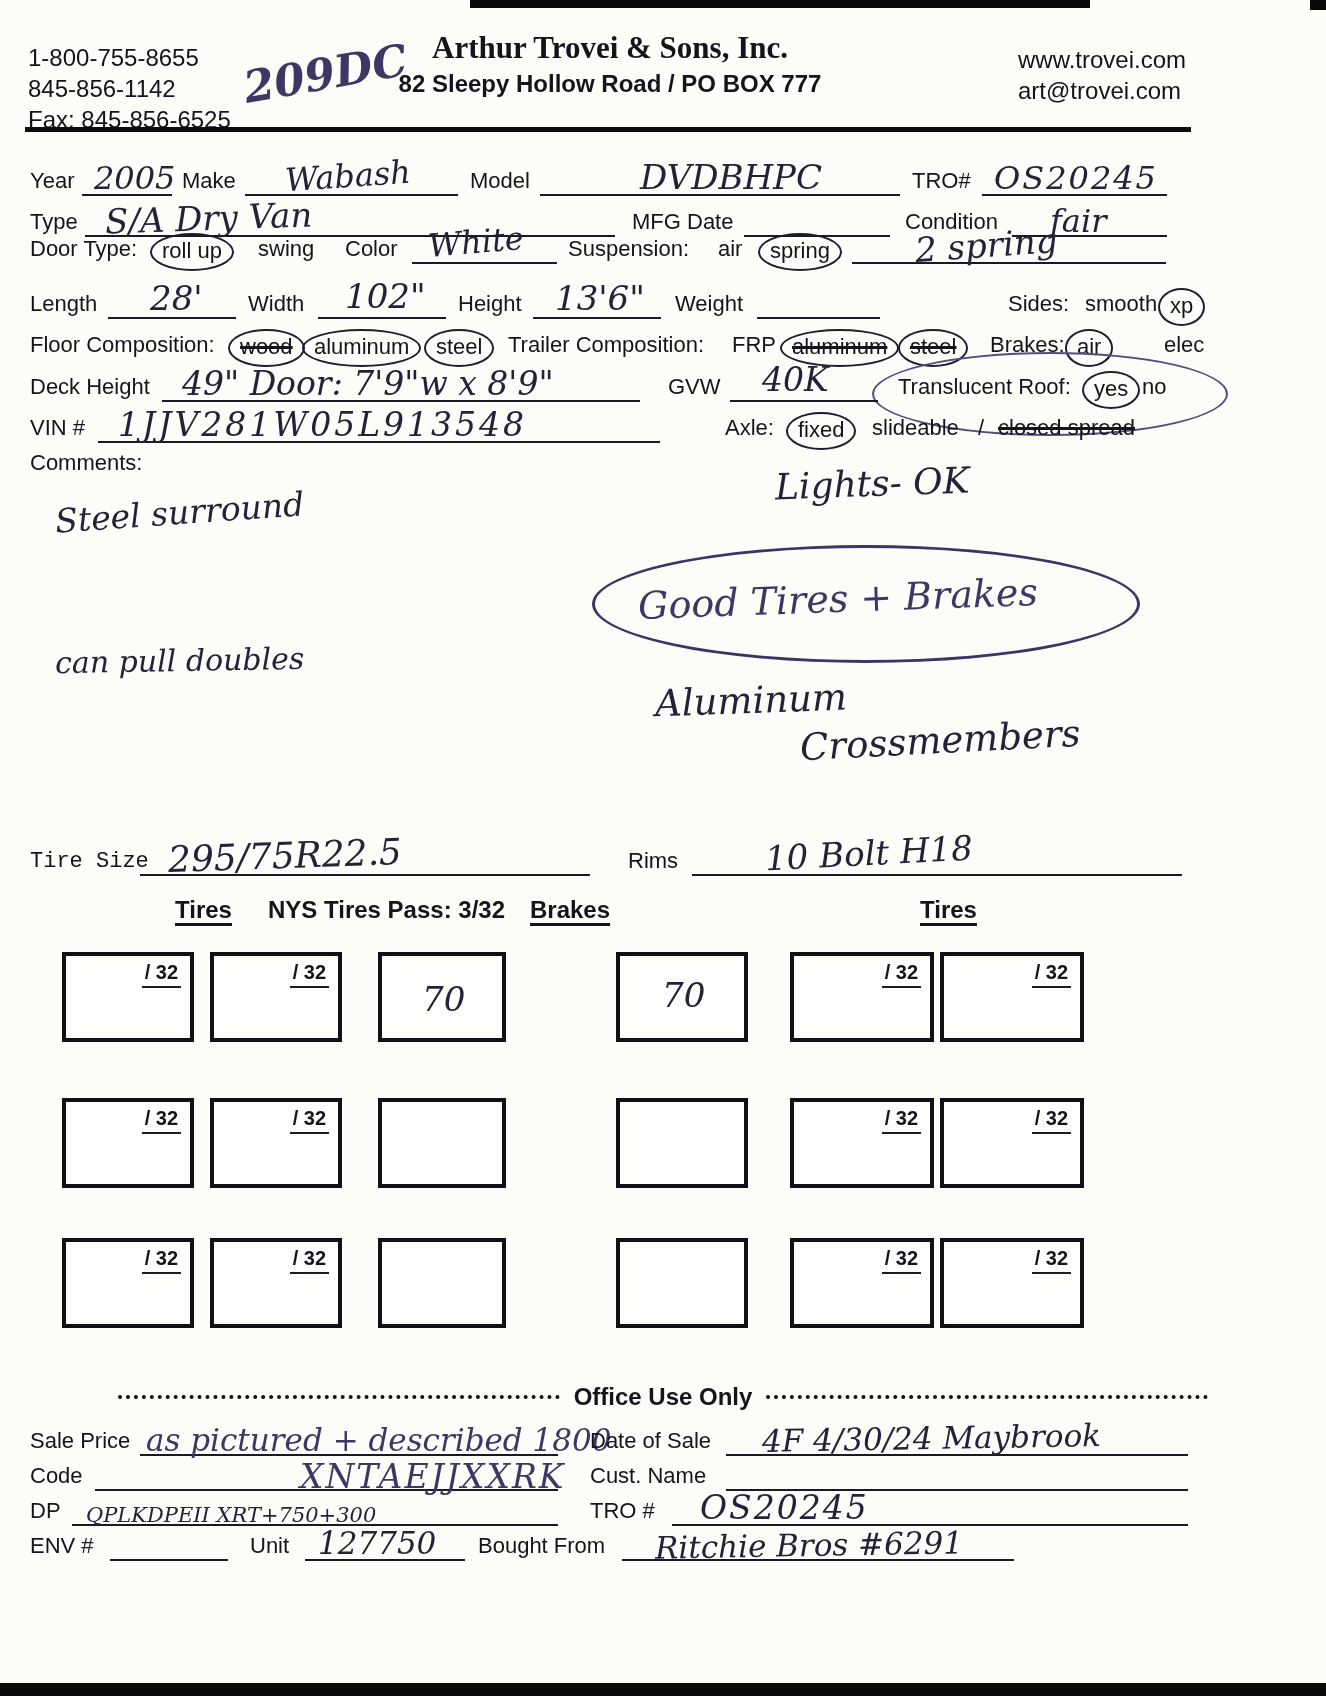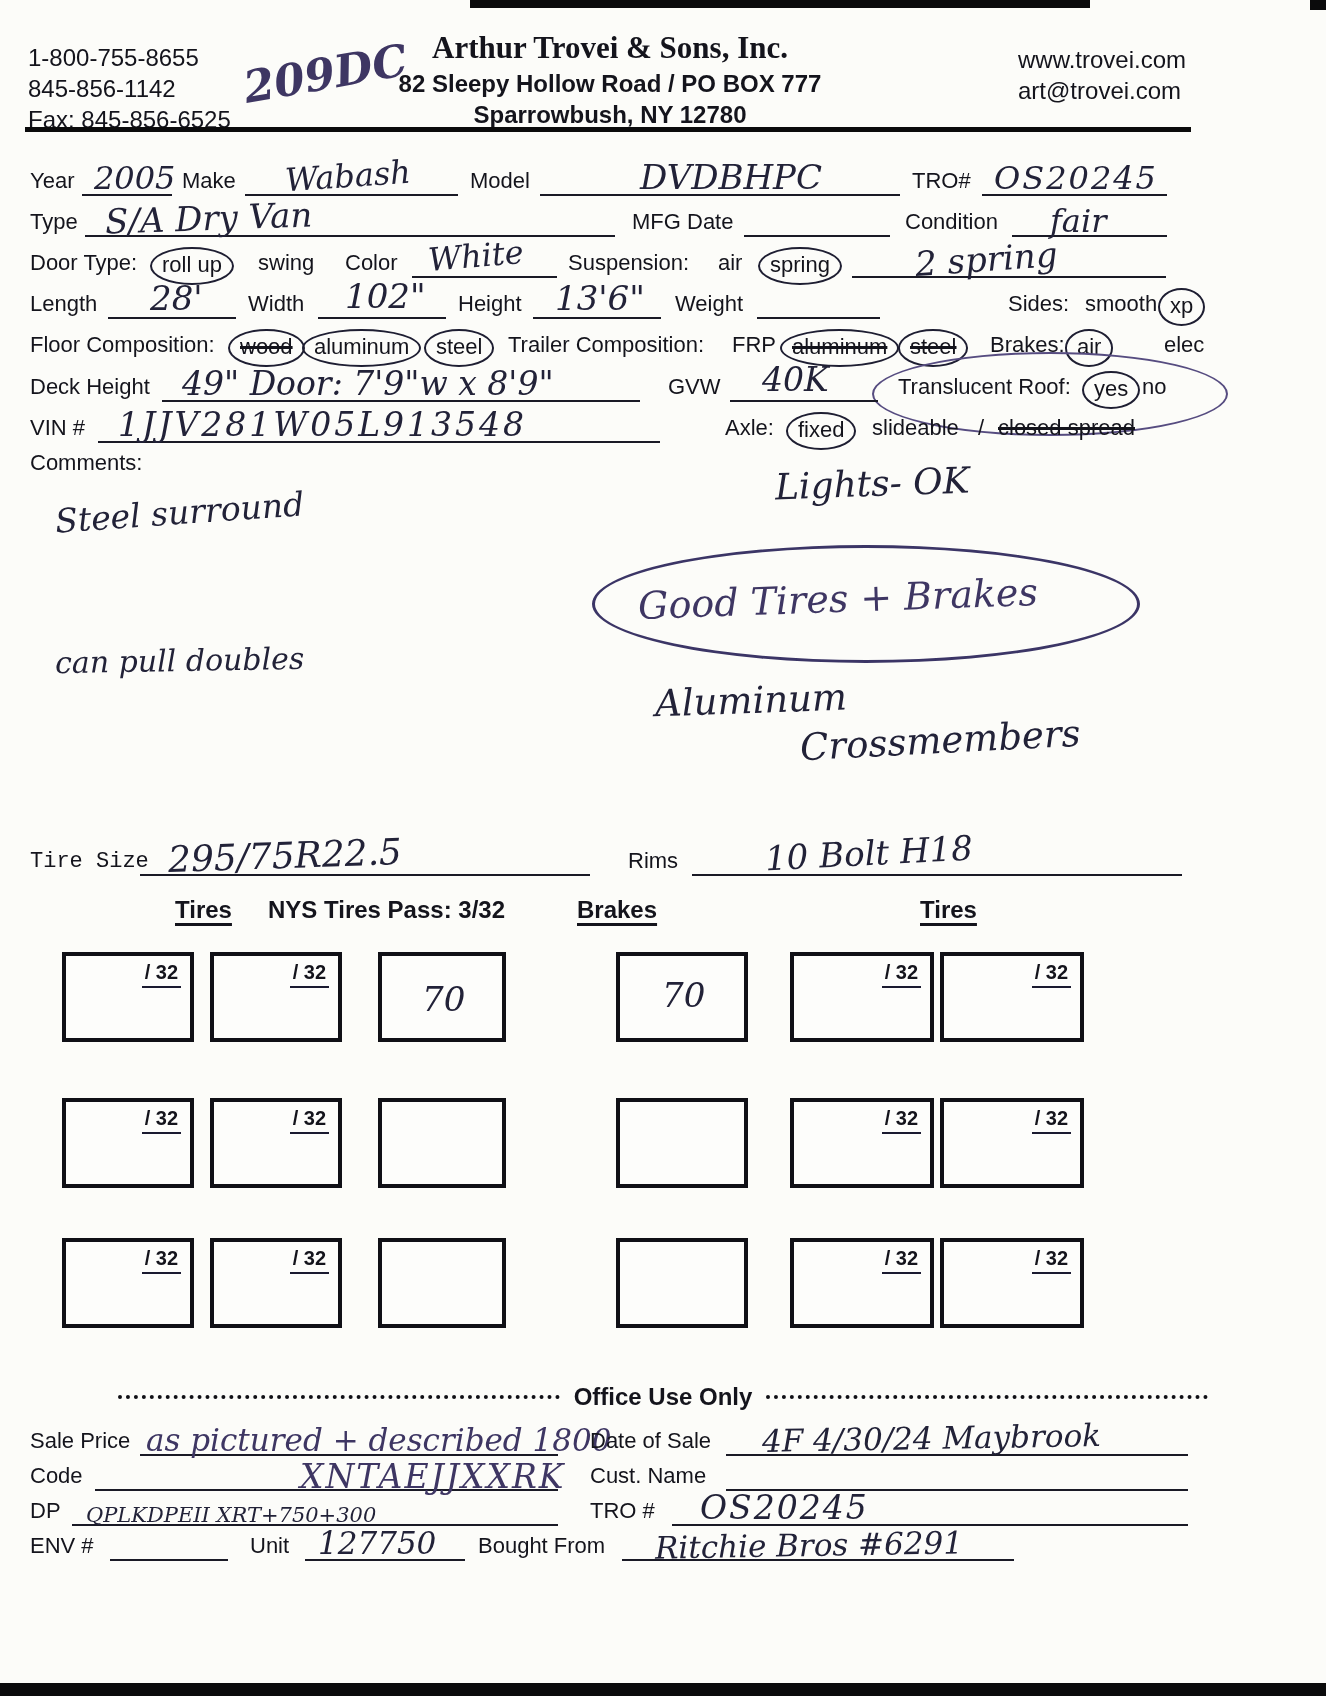--- a/index.html
+++ b/index.html
@@ -45,21 +45,20 @@
     <div>1-800-755-8655</div>
     <div>845-856-1142</div>
     <div>Fax: 845-856-6525</div>
   </div>
 
   <div class="hw purple" style="left:243px;top:52px;font-size:44px;transform:rotate(-10deg);font-weight:bold;">209DC</div>
 
   <div style="position:absolute;left:360px;top:30px;width:500px;text-align:center;">
     <div style="font-family:'Liberation Serif',serif;font-weight:bold;font-size:31px;">Arthur Trovei &amp; Sons, Inc.</div>
     <div style="font-size:24px;font-weight:bold;margin-top:4px;">82 Sleepy Hollow Road / PO BOX 777</div>
-    <div style="font-size:24px;font-weight:bold;margin-top:3px;">Sparrowbush, NY 12780</div>
   </div>
 
   <div style="position:absolute;left:1018px;top:44px;font-size:24px;line-height:31px;">
     <div>www.trovei.com</div>
     <div>art@trovei.com</div>
   </div>
 
   <div class="bar" style="left:25px;top:127px;width:1166px;height:5px;"></div>
 
   <div class="row" style="top:156px;">
@@ -81,21 +80,21 @@
     <span class="lbl" style="left:30px;">Type</span>
     <span class="fl" style="left:85px;width:530px;"></span>
     <span class="hw" style="left:105px;bottom:6px;font-size:34px;transform:rotate(-2deg);">S/A Dry Van</span>
     <span class="lbl" style="left:632px;">MFG Date</span>
     <span class="fl" style="left:744px;width:146px;"></span>
     <span class="lbl" style="left:905px;">Condition</span>
     <span class="fl" style="left:1012px;width:155px;"></span>
     <span class="hw" style="left:1050px;bottom:4px;font-size:32px;">fair</span>
   </div>
 
-  <div class="row" style="top:238px;">
+  <div class="row" style="top:224px;">
     <span class="lbl" style="left:30px;">Door Type:</span>
     <span class="circ" style="left:150px;">roll up</span>
     <span class="lbl" style="left:258px;">swing</span>
     <span class="lbl" style="left:345px;">Color</span>
     <span class="fl" style="left:412px;width:145px;"></span>
     <span class="hw" style="left:428px;bottom:10px;font-size:32px;transform:rotate(-5deg);">White</span>
     <span class="lbl" style="left:568px;">Suspension:</span>
     <span class="lbl" style="left:718px;">air</span>
     <span class="circ" style="left:758px;">spring</span>
     <span class="fl" style="left:852px;width:314px;"></span>
@@ -174,21 +173,21 @@
     <span class="lbl" style="left:30px;font-family:Liberation Mono, monospace;">Tire Size</span>
     <span class="fl" style="left:140px;width:450px;"></span>
     <span class="hw" style="left:168px;bottom:6px;font-size:36px;transform:rotate(-2deg);">295/75R22.5</span>
     <span class="lbl" style="left:628px;">Rims</span>
     <span class="fl" style="left:692px;width:490px;"></span>
     <span class="hw" style="left:765px;bottom:10px;font-size:34px;transform:rotate(-3deg);">10 Bolt H18</span>
   </div>
 
   <span class="hdr ul" style="left:175px;top:896px;">Tires</span>
   <span class="hdr" style="left:268px;top:896px;">NYS Tires Pass: 3/32</span>
-  <span class="hdr ul" style="left:530px;top:896px;margin-left:47px;">Brakes</span>
+  <span class="hdr ul" style="left:530px;top:896px;">Brakes</span>
   <span class="hdr ul" style="left:920px;top:896px;">Tires</span>
 
   <div class="tbox" style="left:62px;top:952px;width:124px;height:82px;">
     <span class="tread">/ 32</span>
     </div>
   <div class="tbox" style="left:210px;top:952px;width:124px;height:82px;">
     <span class="tread">/ 32</span>
     </div>
   <div class="tbox" style="left:378px;top:952px;width:120px;height:82px;">
     <span class="hw" style="left:40px;top:26px;font-size:34px;">70</span>

